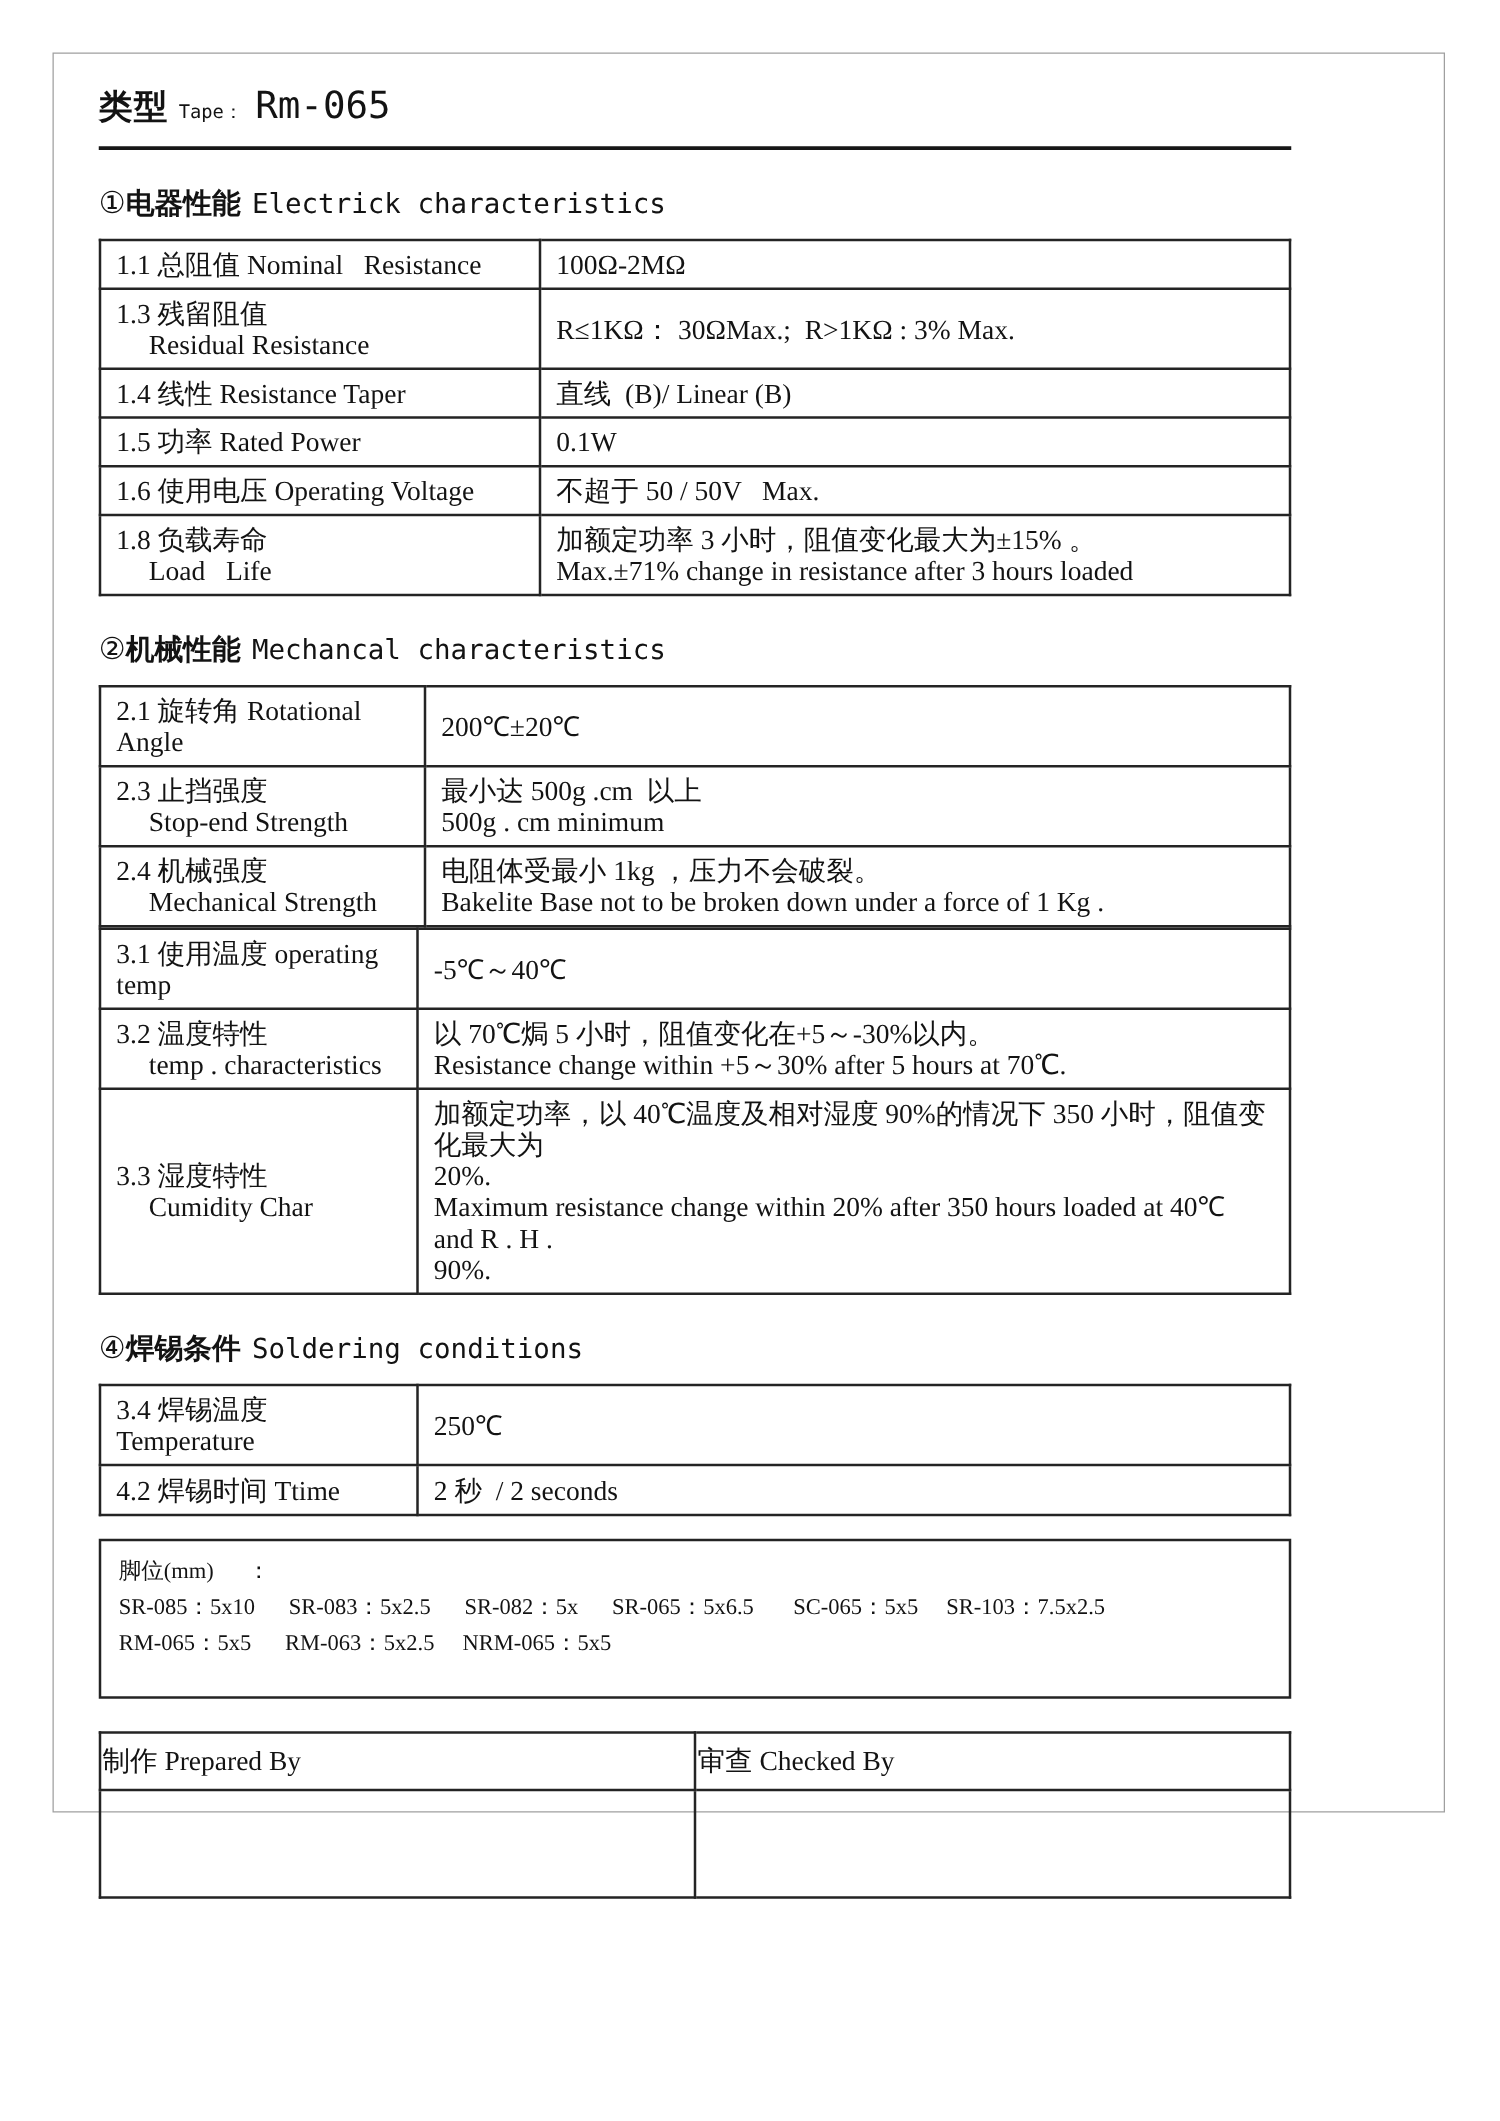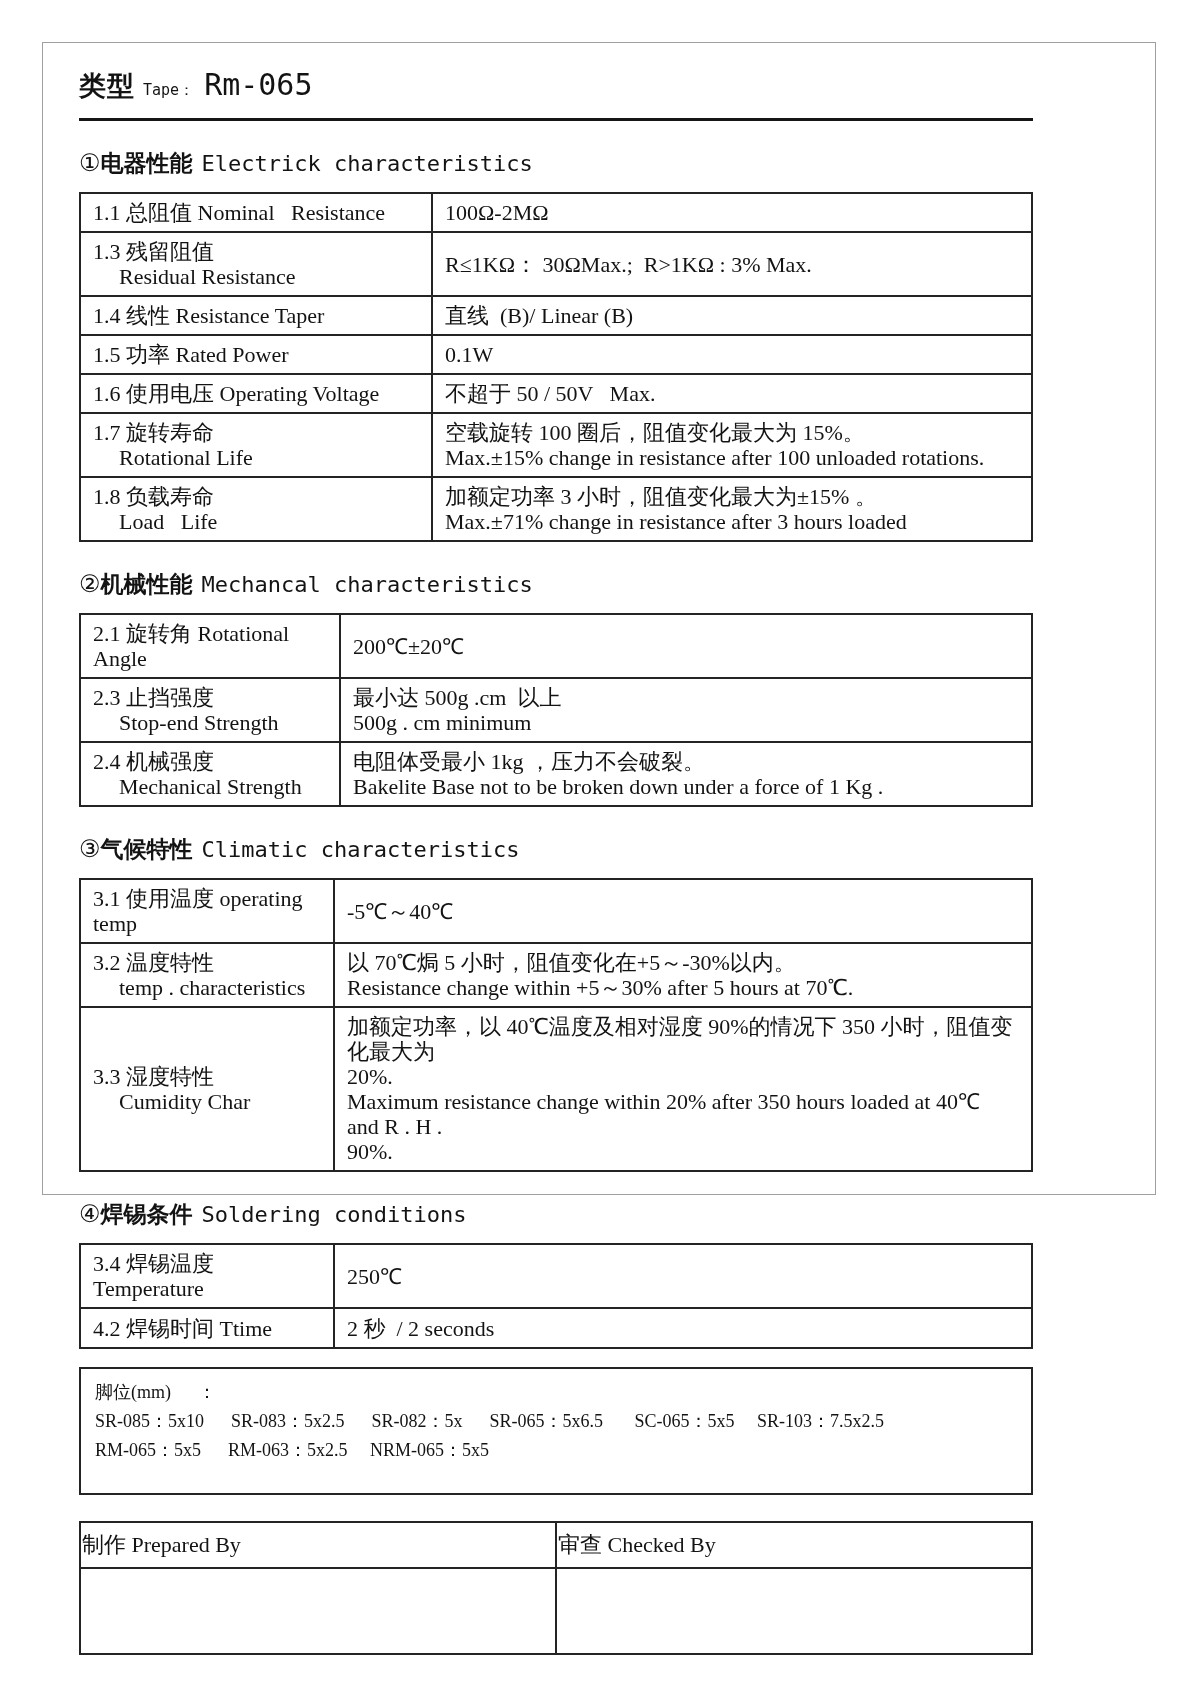--- a/index.html
+++ b/index.html
@@ -6,21 +6,21 @@
   body {
     width: 1200px; height: 1697px;
     background: #ffffff;
     font-family: "Liberation Serif", serif;
     color: #131313;
     position: relative;
   }
   .frame {
     position: absolute;
     left: 42px; top: 42px;
-    width: 1114px; height: 1153px;
+    width: 1114px; height: 1408px;
     border: 1px solid #9f9f9f;
     background: #ffffff;
     box-sizing: border-box;
   }
   .content { padding: 24px 0 0 36px; width: 954px; }
 
   
   .doc-title { white-space: nowrap; }
   .t-zh {
     font-family: "Liberation Sans", sans-serif;
@@ -158,30 +158,20 @@
           <tr>
             <td class="c-label">
               <div class="line">1.6 使用电压 Operating Voltage</div>
             </td>
             <td class="c-value">
               <div class="line">不超于 50 / 50V   Max.</div>
             </td>
           </tr>
           <tr>
             <td class="c-label">
-              <div class="line">1.7 旋转寿命</div>
-              <div class="line cont">Rotational Life</div>
-            </td>
-            <td class="c-value">
-              <div class="line">空载旋转 100 圈后，阻值变化最大为 15%。</div>
-              <div class="line">Max.±15% change in resistance after 100 unloaded rotations.</div>
-            </td>
-          </tr>
-          <tr>
-            <td class="c-label">
               <div class="line">1.8 负载寿命</div>
               <div class="line cont">Load   Life</div>
             </td>
             <td class="c-value">
               <div class="line">加额定功率 3 小时，阻值变化最大为±15% 。</div>
               <div class="line">Max.±71% change in resistance after 3 hours loaded</div>
             </td>
           </tr>
         </tbody>
     </table>
@@ -219,23 +209,20 @@
               <div class="line cont">Mechanical Strength</div>
             </td>
             <td class="c-value">
               <div class="line">电阻体受最小 1kg ，压力不会破裂。</div>
               <div class="line">Bakelite Base not to be broken down under a force of 1 Kg .</div>
             </td>
           </tr>
         </tbody>
     </table>
 
-    <h2 class="section-heading">
-      <span class="h-num">③</span><span class="h-zh">气候特性</span><span class="h-en">Climatic characteristics</span>
-    </h2>
     <table class="spec t3">
       <colgroup>
           <col class="c1">
           <col class="c2">
         </colgroup>
       <tbody>
           <tr>
             <td class="c-label">
               <div class="line">3.1 使用温度 operating temp</div>
             </td>

